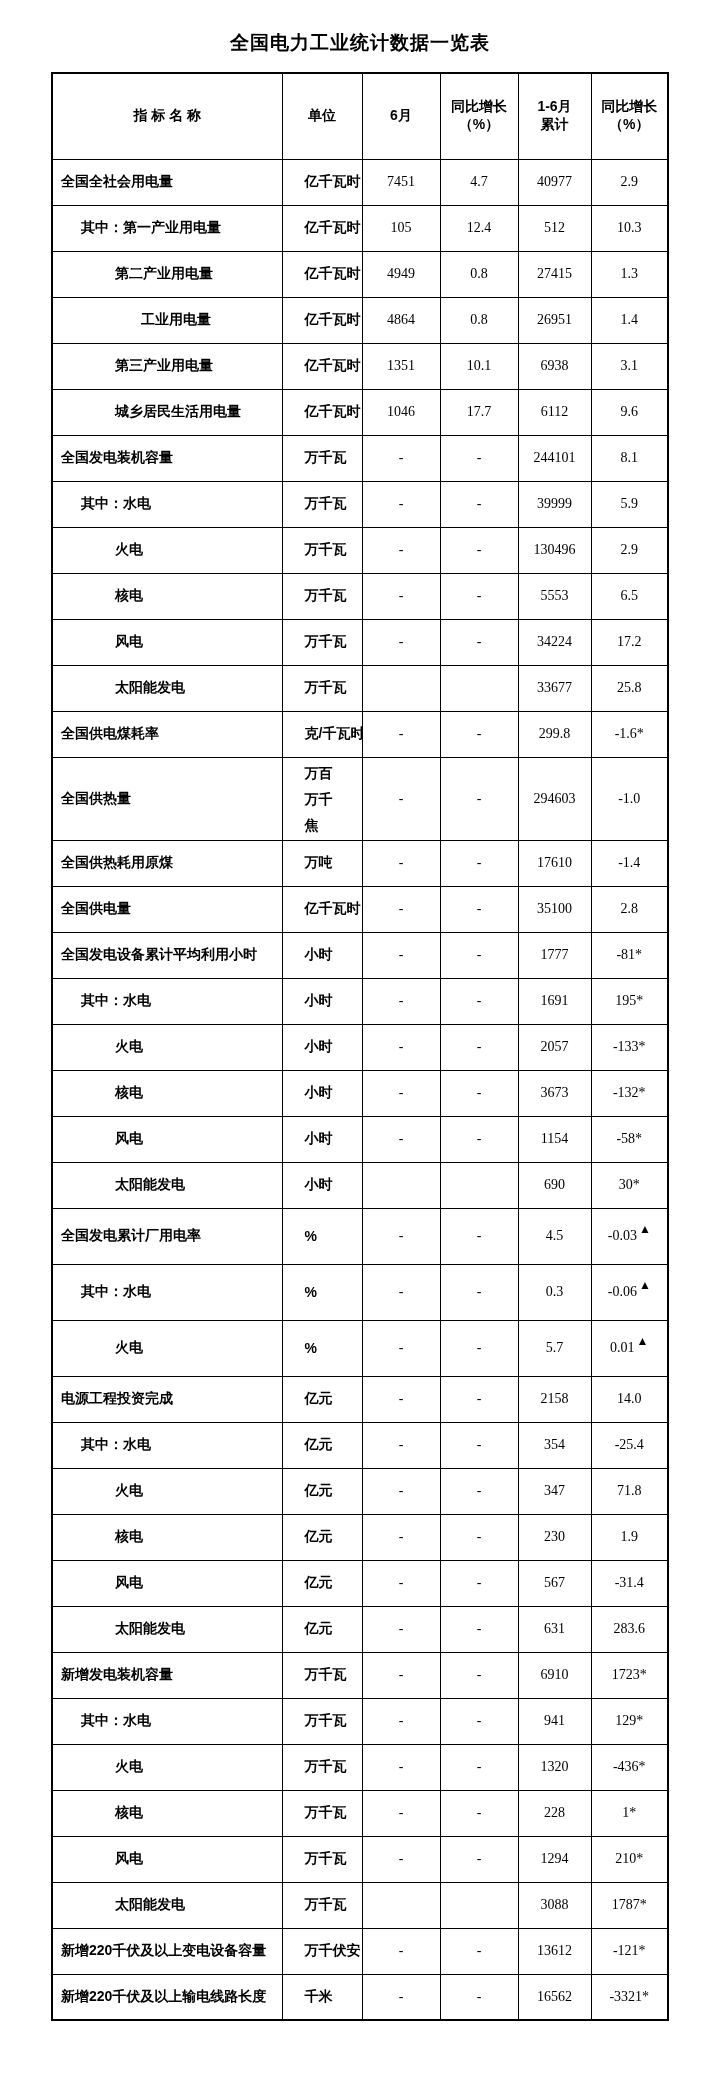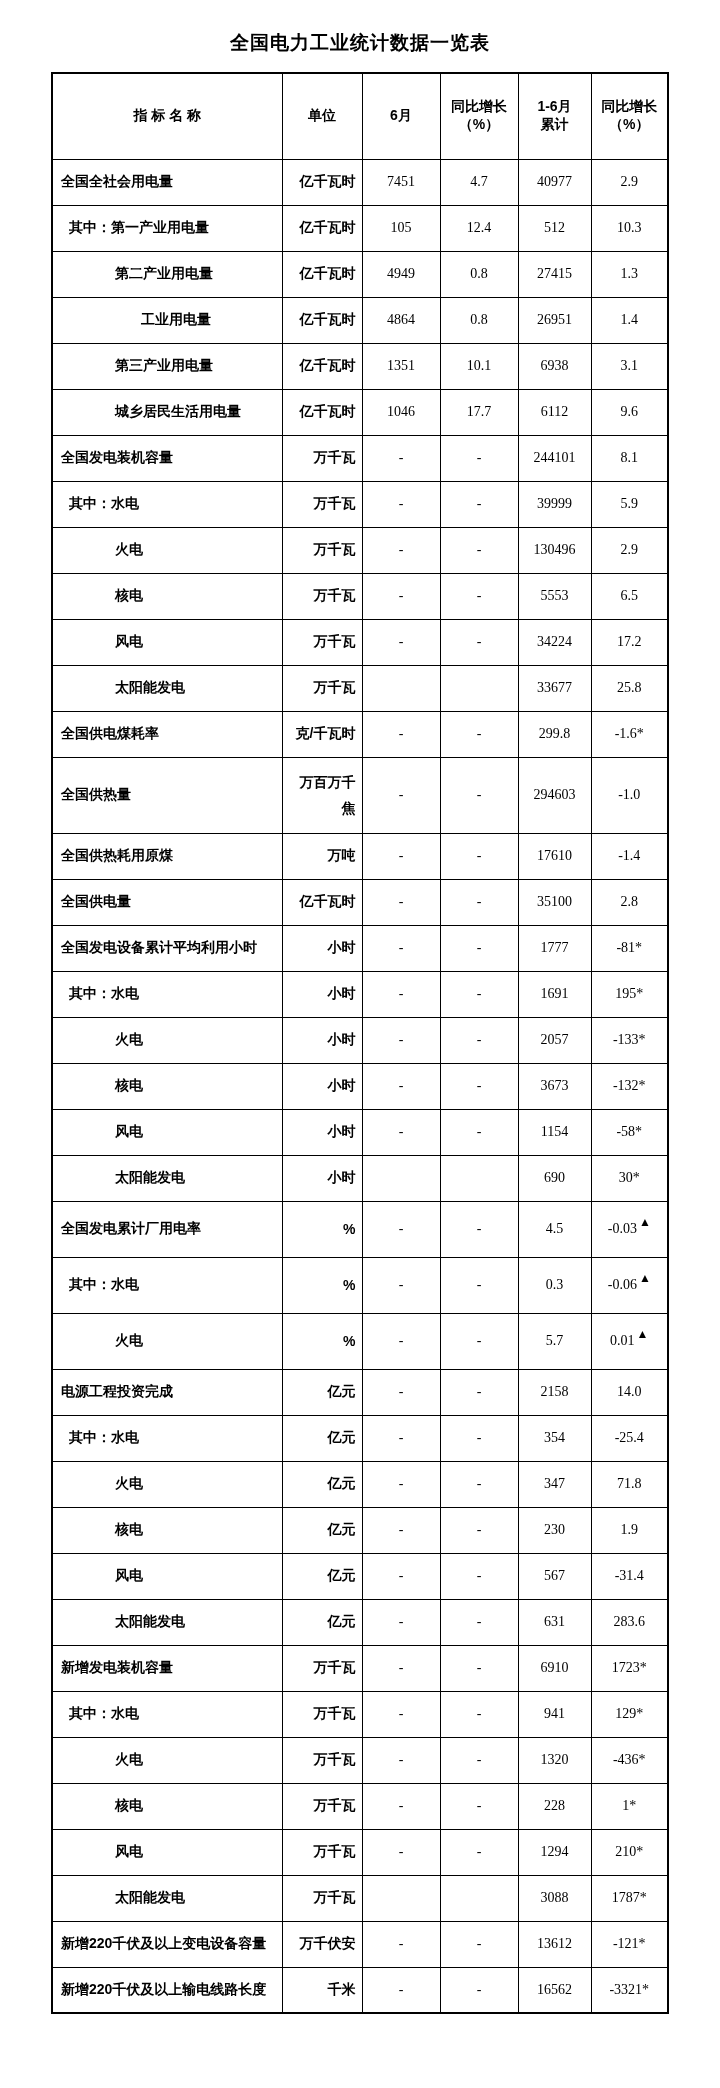--- a/index.html
+++ b/index.html
@@ -62,30 +62,30 @@
   tbody tr.tall-row { height: 76px; }
   tbody tr.tri-row { height: 56px; }
 
   td.c-name {
     text-align: left;
     font-weight: bold;
     font-family: "Liberation Sans", sans-serif;
     white-space: nowrap;
   }
   td.c-name.ind0 { padding-left: 8px; }
-  td.c-name.ind1 { padding-left: 16px; }
+  td.c-name.ind1 { padding-left: 28px; }
   td.c-name.ind2 { padding-left: 62px; }
   td.c-name.ind3 { padding-left: 88px; margin-top: 44px; }
 
   td.c-unit {
-    text-align: right;
+    text-align: left;
     font-weight: bold;
     font-family: "Liberation Sans", sans-serif;
     white-space: nowrap;
-    padding: 2px 6px;
+    padding: 2px 22px;
   }
   td.c-unit.wrap {
     white-space: normal;
     word-break: break-all;
     line-height: 26px;
     margin-top: 30px;
   }
   td.c-num {
     text-align: center;
     font-family: "Liberation Serif", serif;

